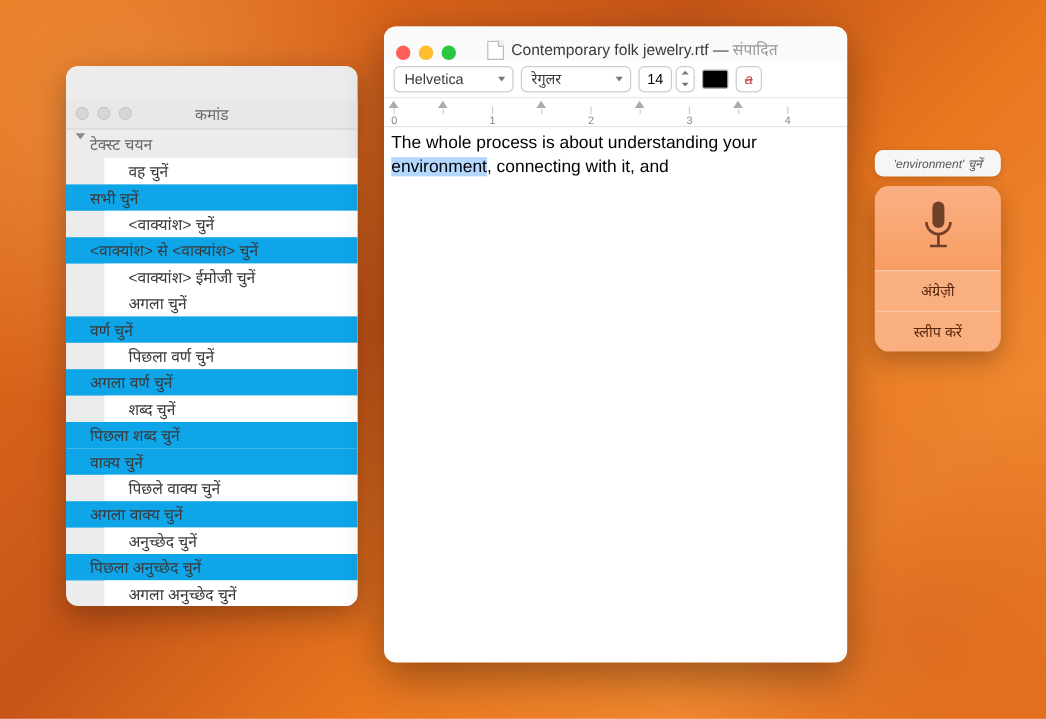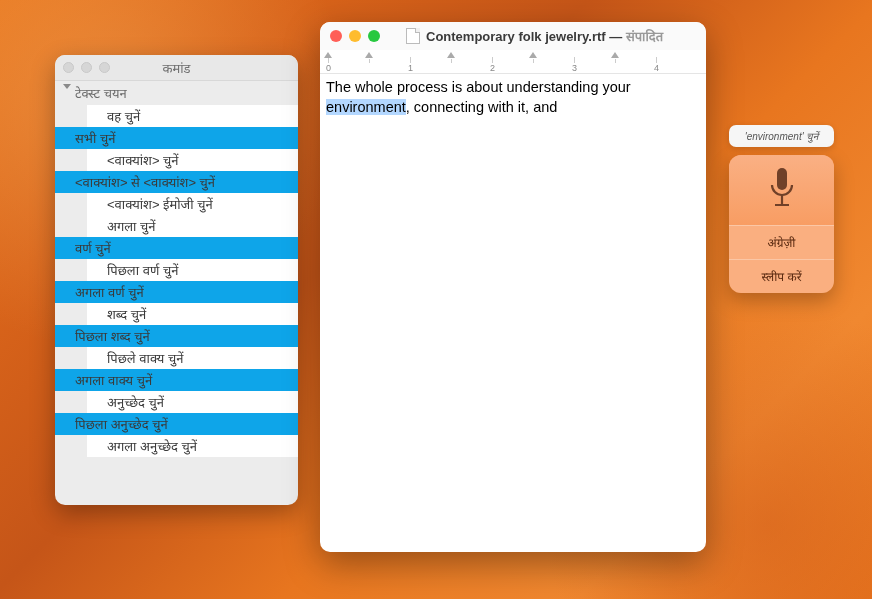--- a/index.html
+++ b/index.html
@@ -42,20 +42,21 @@
       flex-direction: column;
     }
     .commands-titlebar {
       height: 26px;
       background: #e8e8e8;
       display: flex;
       align-items: center;
       padding: 0 8px;
       border-bottom: 1px solid #d8d8d8;
       position: relative;
+      margin-top: 27px;
     }
     .traffic-lights-dim {
       display: flex;
       gap: 7px;
     }
     .tl-dim {
       width: 11px; height: 11px;
       border-radius: 50%;
       background: #d6d6d6;
       border: 0.5px solid #c8c8c8;
@@ -109,25 +110,24 @@
       border-radius: 10px;
       box-shadow: 0 12px 35px rgba(0,0,0,0.35);
       overflow: hidden;
       display: flex;
       flex-direction: column;
     }
     .textedit-titlebar {
       height: 28px;
       background: #fafafa;
       display: flex;
-      align-items: center;
+      align-items: flex-end;
       padding: 0 10px;
       gap: 6px;
       position: relative;
-      font-weight: bold;
     }
     .traffic-lights {
       display: flex;
       gap: 7px;
     }
     .tl { width: 12px; height: 12px; border-radius: 50%; }
     .tl.red { background: #ff5f57; }
     .tl.yellow { background: #febc2e; }
     .tl.green { background: #28c840; }
     .doc-icon {
@@ -335,39 +335,53 @@
       <div class="command-item alt">सभी चुनें</div>
       <div class="command-item">&lt;वाक्यांश&gt; चुनें</div>
       <div class="command-item alt">&lt;वाक्यांश&gt; से &lt;वाक्यांश&gt; चुनें</div>
       <div class="command-item">&lt;वाक्यांश&gt; ईमोजी चुनें</div>
       <div class="command-item">अगला चुनें</div>
       <div class="command-item alt">वर्ण चुनें</div>
       <div class="command-item">पिछला वर्ण चुनें</div>
       <div class="command-item alt">अगला वर्ण चुनें</div>
       <div class="command-item">शब्द चुनें</div>
       <div class="command-item alt">पिछला शब्द चुनें</div>
+      <div class="command-item alt">वाक्य चुनें</div>
       <div class="command-item">पिछले वाक्य चुनें</div>
       <div class="command-item alt">अगला वाक्य चुनें</div>
       <div class="command-item">अनुच्छेद चुनें</div>
       <div class="command-item alt">पिछला अनुच्छेद चुनें</div>
       <div class="command-item">अगला अनुच्छेद चुनें</div>
     </div>
 </div>
 
 <div class="textedit-window">
   <div class="textedit-titlebar">
     <div class="traffic-lights">
       <div class="tl red"></div>
       <div class="tl yellow"></div>
       <div class="tl green"></div>
     </div>
     <span class="doc-icon"></span>
     <span class="doc-title">
       <span>Contemporary folk jewelry.rtf</span> — <span class="doc-status">संपादित</span>
     </span>
+  </div>
+  <div class="textedit-toolbar">
+    <div class="tb-select font">Helvetica</div>
+    <div class="tb-select style">रेगुलर</div>
+    <div class="tb-size">
+      <div class="tb-size-field">14</div>
+      <div class="tb-stepper">
+        <div class="up"></div>
+          <div class="down"></div>
+      </div>
+    </div>
+    <div class="color-swatch"></div>
+    <div class="strikethrough-btn">a</div>
   </div>
   <div class="ruler">
     <div class="ruler-marks" id="ruler-marks">
         <span class="ruler-num" style="left: 6px;">0</span>
         <div class="ruler-tick" style="left: 8px; height: 6px;"></div>
         <span class="ruler-num" style="left: 88px;">1</span>
         <div class="ruler-tick" style="left: 90px; height: 6px;"></div>
         <div class="ruler-tab" style="left: 45px;"></div>
         <div class="ruler-tick" style="left: 49px; height: 4px;"></div>
         <span class="ruler-num" style="left: 170px;">2</span>

